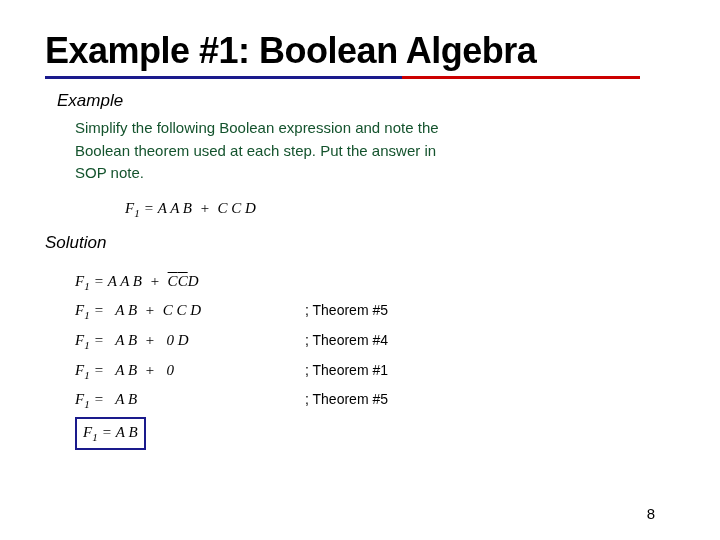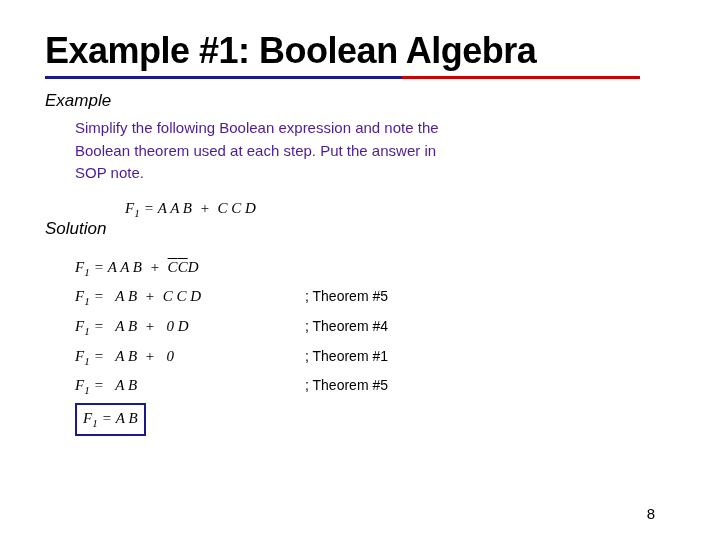--- a/index.html
+++ b/index.html
@@ -38,25 +38,26 @@
       margin-top: 4px;
       margin-bottom: 12px;
     }
 
     .section-label {
       font-size: 17px;
       font-style: italic;
       color: #000;
       margin-bottom: 6px;
       font-family: Arial, Helvetica, sans-serif;
+      margin-left: 12px;
     }
 
     .description {
       font-size: 15px;
-      color: #4c1d95;
+      color: #14532d;
       margin-left: 30px;
       margin-bottom: 14px;
       line-height: 1.5;
       font-family: Arial, Helvetica, sans-serif;
     }
 
     
     .math {
       font-family: 'Times New Roman', Times, serif;
       font-style: italic;
@@ -130,21 +131,21 @@
       font-style: italic;
     }
 
     .plus-sign {
       margin: 0 4px;
     }
 
     
     .initial-formula {
       margin-left: 80px;
-      margin-bottom: 0;
+      margin-bottom: 14px;
       font-size: 16px;
       font-family: 'Times New Roman', Times, serif;
       font-style: italic;
     }
   </style>
 </head>
 <body>
 
 <div class="slide">
 

